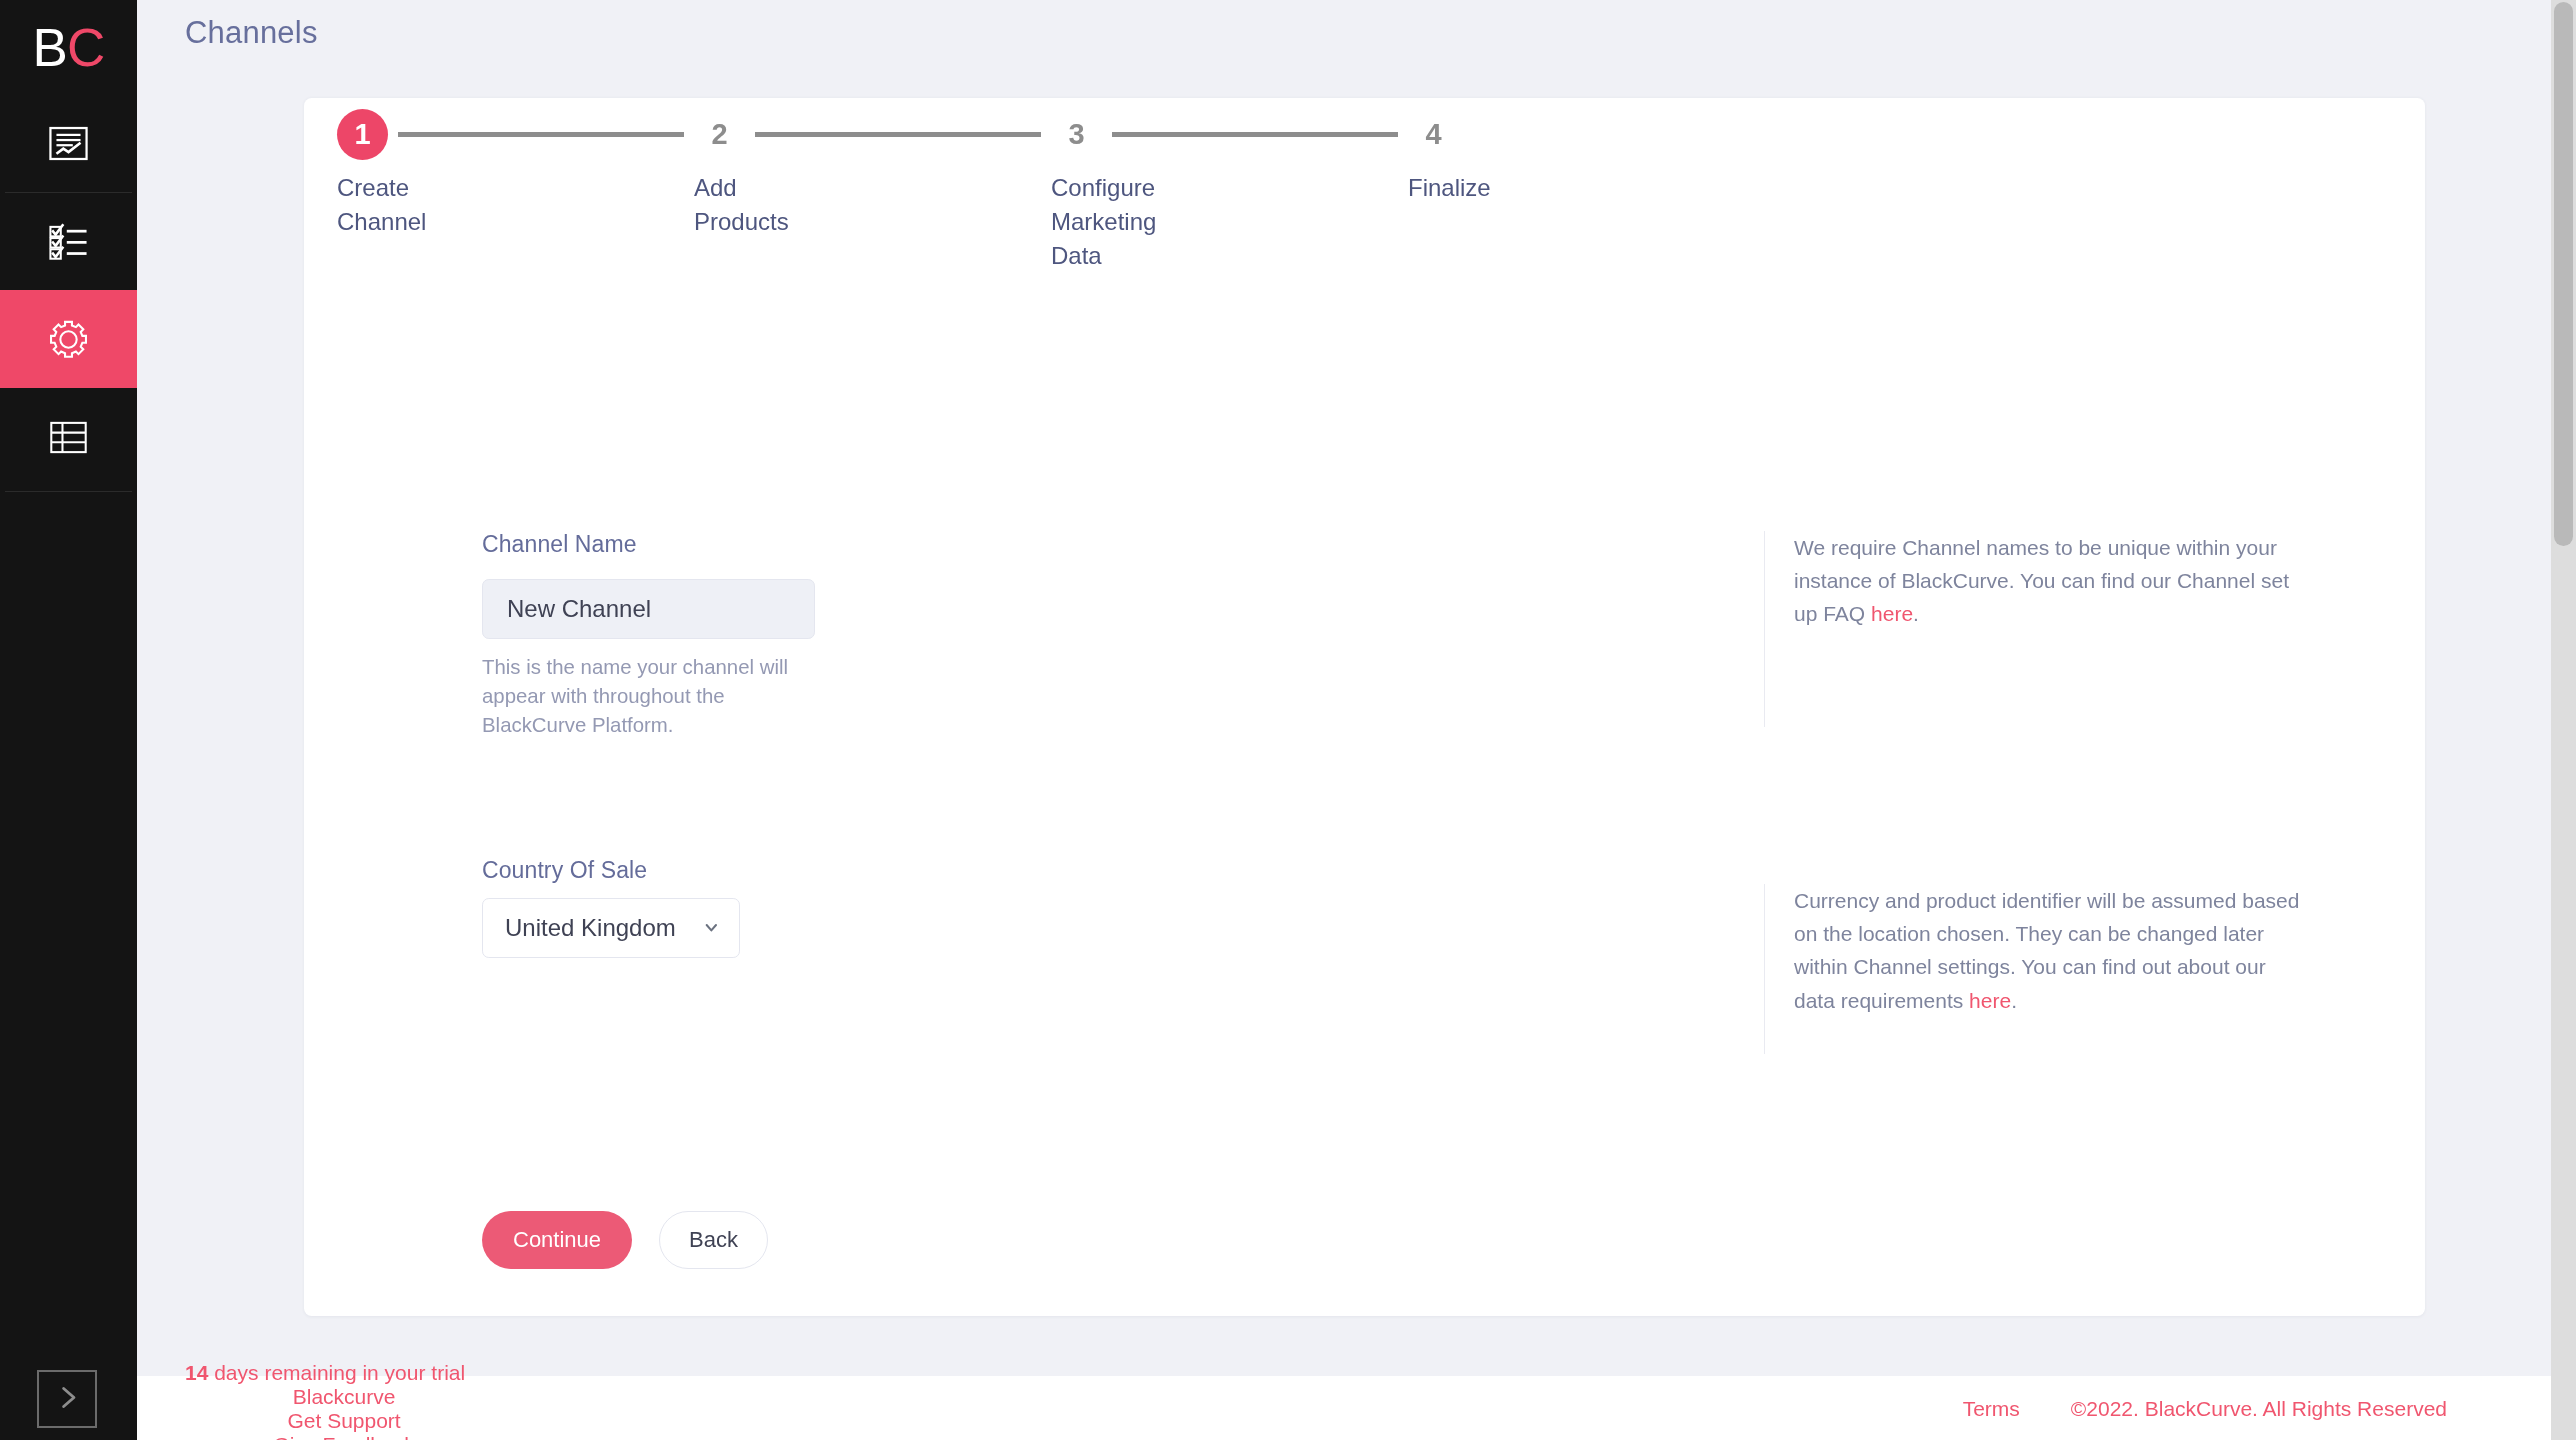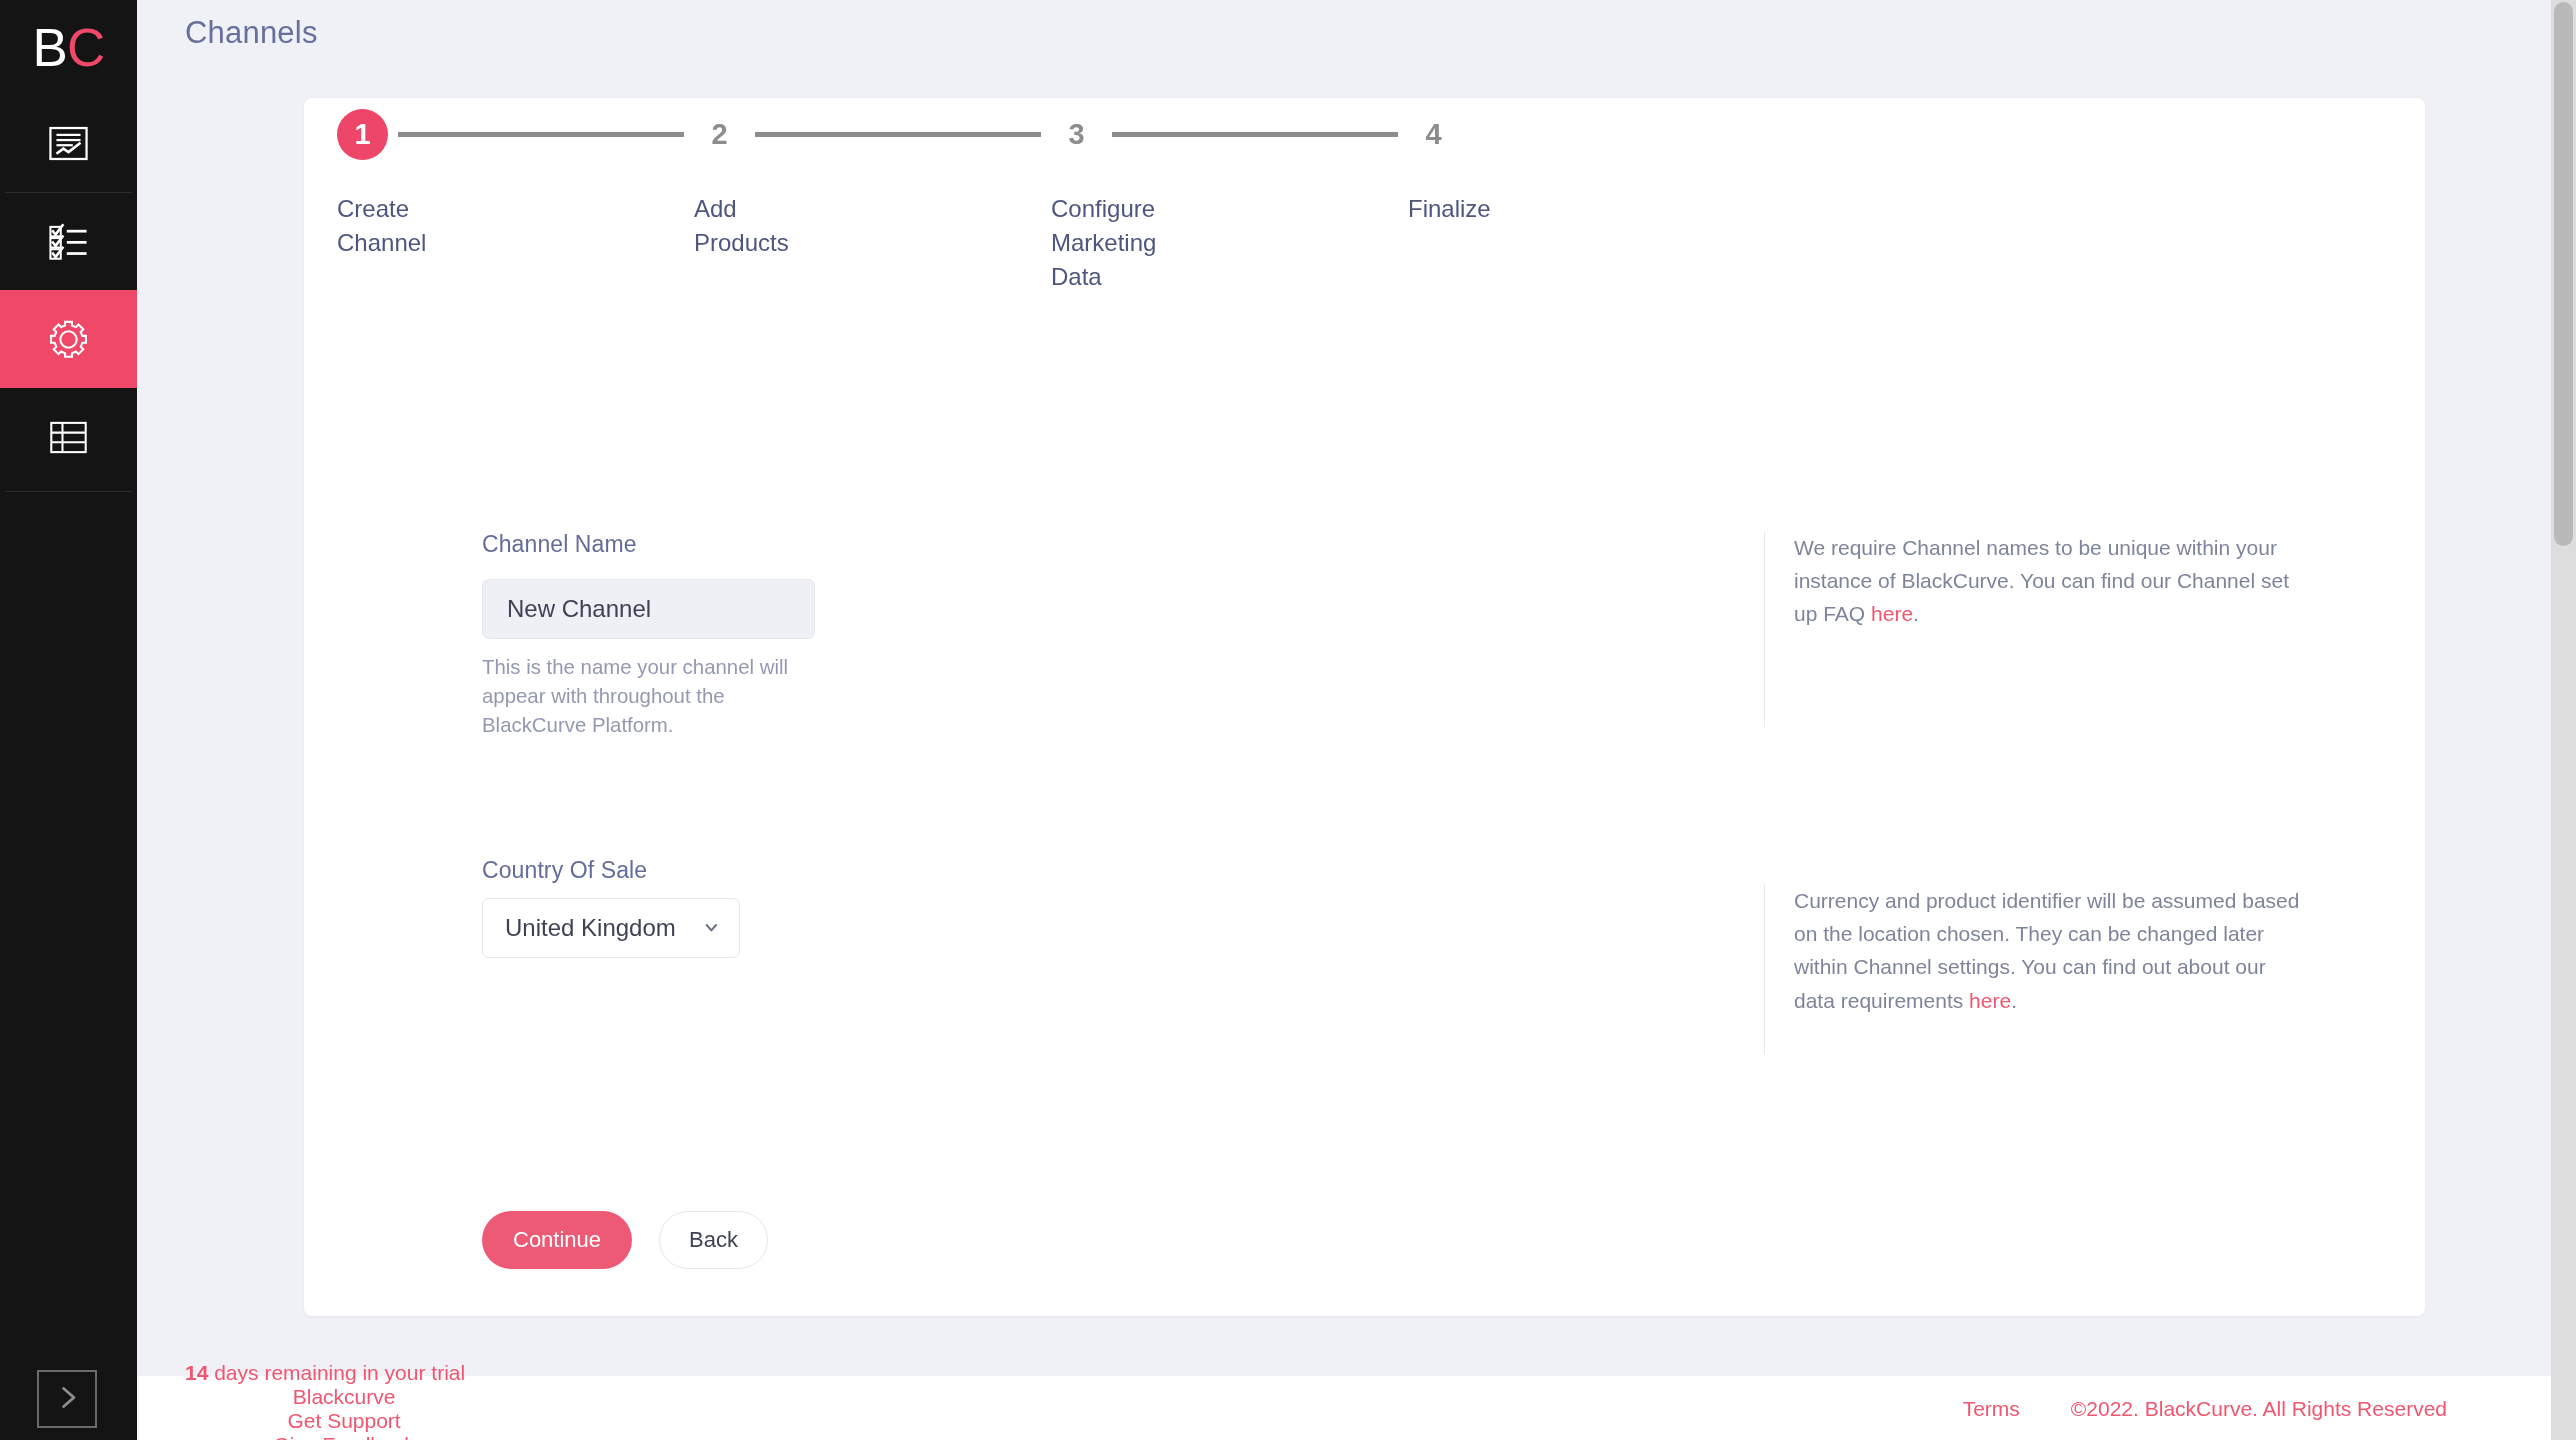--- a/index.html
+++ b/index.html
@@ -154,21 +154,21 @@
     cursor: pointer;
     flex: 0 0 auto;
   }
   .step-line {
     height: 4.3px;
     background: #8d8d8d;
     flex: 1 1 auto;
     margin: 0 10.2px;
   }
   .step-label {
-    margin-top: 31px;
+    margin-top: 10px;
     font-size: 24px;
     line-height: 1.42;
     color: #4e567f;
     max-width: 162px;
     white-space: pre-line;
   }
 
   
   .field-block { position: absolute; }
   .field-label {

